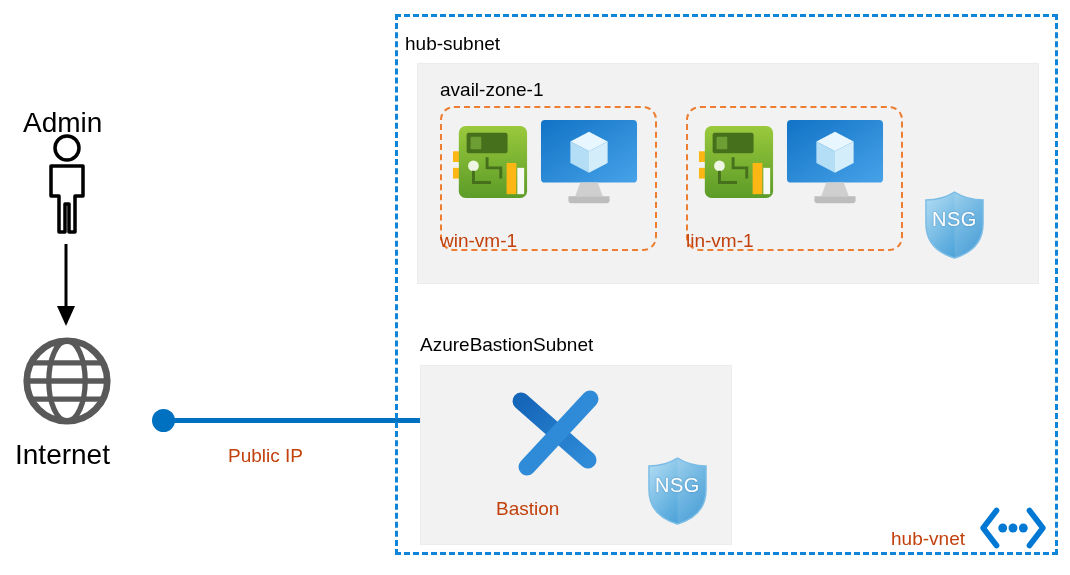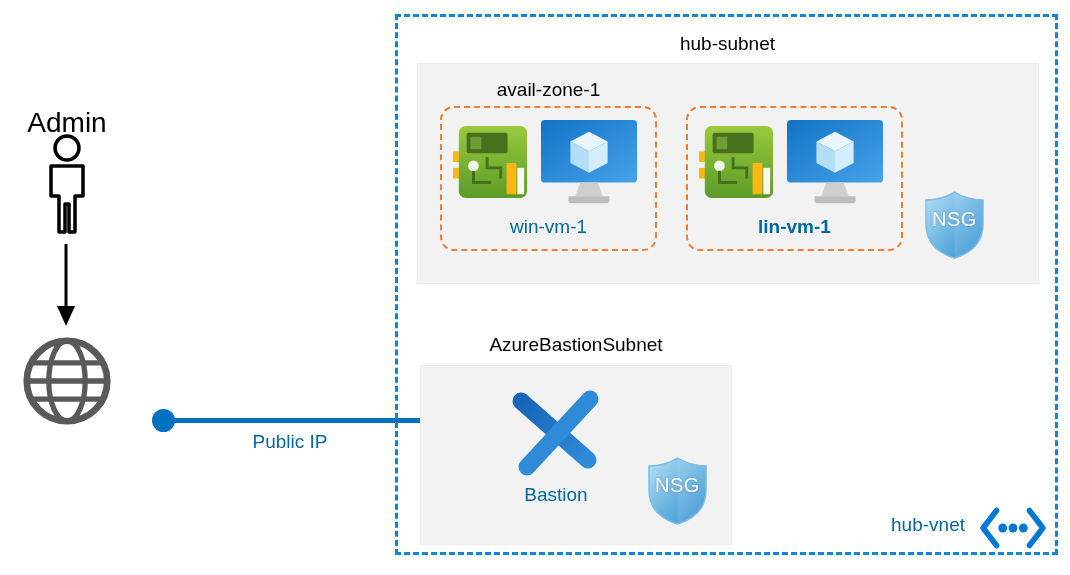--- a/index.html
+++ b/index.html
@@ -1,21 +1,21 @@
 <!DOCTYPE html>
 <html><head>
 <meta charset="utf-8">
 <style>
   * { margin:0; padding:0; box-sizing:border-box; }
   html,body { background:#ffffff; }
   body { font-family:"Liberation Sans", sans-serif; }
   .canvas { position:relative; width:1070px; height:575px; background:#fff; overflow:hidden; }
-  .lbl { position:absolute; font-size:19px; color:#000; text-align:center; white-space:nowrap; line-height:1.2; }
+  .lbl { position:absolute; font-size:19px; color:#000; white-space:nowrap; line-height:1.2; }
   .lbl.big { font-size:28px; }
-  .blue { color:#0369a1; }
+  .blue { color:#c2410c;margin-top:14px; }
   .vnet-box { position:absolute; border:3px dashed #0f84d8; background:transparent; }
   .subnet-bg { position:absolute; background:#f2f2f2; border:1px solid #ececec; }
   .zone-box { position:absolute; border:2.5px dashed #ed7d31; border-radius:14px; background:transparent; }
   .dot { position:absolute; width:23px; height:23px; border-radius:50%; background:#0070c0; }
   .hline { position:absolute; height:5px; background:#0070c0; }
   .nsg-text { position:absolute; color:#ffffff; font-size:20px; text-align:center; letter-spacing:0.5px; text-shadow:0 0 2px rgba(20,80,130,.45); }
   .right { text-align:right; }
   svg.icon { position:absolute; display:block; }
   .defs-holder { position:absolute; width:0; height:0; overflow:hidden; }
 </style>
@@ -100,20 +100,21 @@
   </svg>
 
   <svg class="icon" style="left:21px; top:335px;" width="92" height="92" viewBox="0 0 96 96">
     <circle cx="48" cy="48" r="42" fill="none" stroke="#595959" stroke-width="7"></circle>
     <ellipse cx="48" cy="48" rx="19" ry="42" fill="none" stroke="#595959" stroke-width="5.5"></ellipse>
     <line x1="6" y1="48" x2="90" y2="48" stroke="#595959" stroke-width="5.5"></line>
     <line x1="11" y1="29" x2="85" y2="29" stroke="#595959" stroke-width="5.5"></line>
     <line x1="11" y1="67" x2="85" y2="67" stroke="#595959" stroke-width="5.5"></line>
   </svg>
 
+  <div class="lbl big" style="left:15px; top:438px; width:104px;">Internet</div>
 
   <div class="dot" style="left:152px; top:409px;"></div>
   <div class="hline" style="left:163px; top:418px; width:258px;"></div>
   <div class="lbl blue" style="left:228px; top:431px; width:124px;">Public IP</div>
 
   <div class="vnet-box" style="left:395px; top:14px; width:663px; height:541px;"></div>
 
   <div class="lbl" style="left:405px; top:33px; width:645px;">hub-subnet</div>
   <div class="subnet-bg" style="left:417px; top:63px; width:622px; height:221px;"></div>
 
@@ -127,21 +128,21 @@
     </svg>
   <div class="lbl blue" style="left:440px; top:216px; width:217px;">win-vm-1</div>
 
   <div class="zone-box" style="left:686px; top:106px; width:217px; height:145px;"></div>
   <svg class="icon" style="left:698px; top:123px;" width="78" height="78">
       <use href="#sym-nic"></use>
     </svg>
   <svg class="icon" style="left:786px; top:118px;" width="98" height="92">
       <use href="#sym-vm"></use>
     </svg>
-  <div class="lbl blue" style="left:686px; top:216px; width:217px;font-weight:bold;">lin-vm-1</div>
+  <div class="lbl blue" style="left:686px; top:216px; width:217px;">lin-vm-1</div>
 
   <svg class="icon" style="left:923px; top:190px;" width="63" height="69">
       <use href="#sym-shield"></use>
     </svg>
   <div class="nsg-text" style="left:923px; top:208px; width:63px;">NSG</div>
 
   <div class="lbl" style="left:420px; top:334px; width:312px;">AzureBastionSubnet</div>
   <div class="subnet-bg" style="left:420px; top:365px; width:312px; height:180px;"></div>
   <svg class="icon" style="left:506px; top:388px;" width="100" height="92">
       <use href="#sym-bastion"></use>

